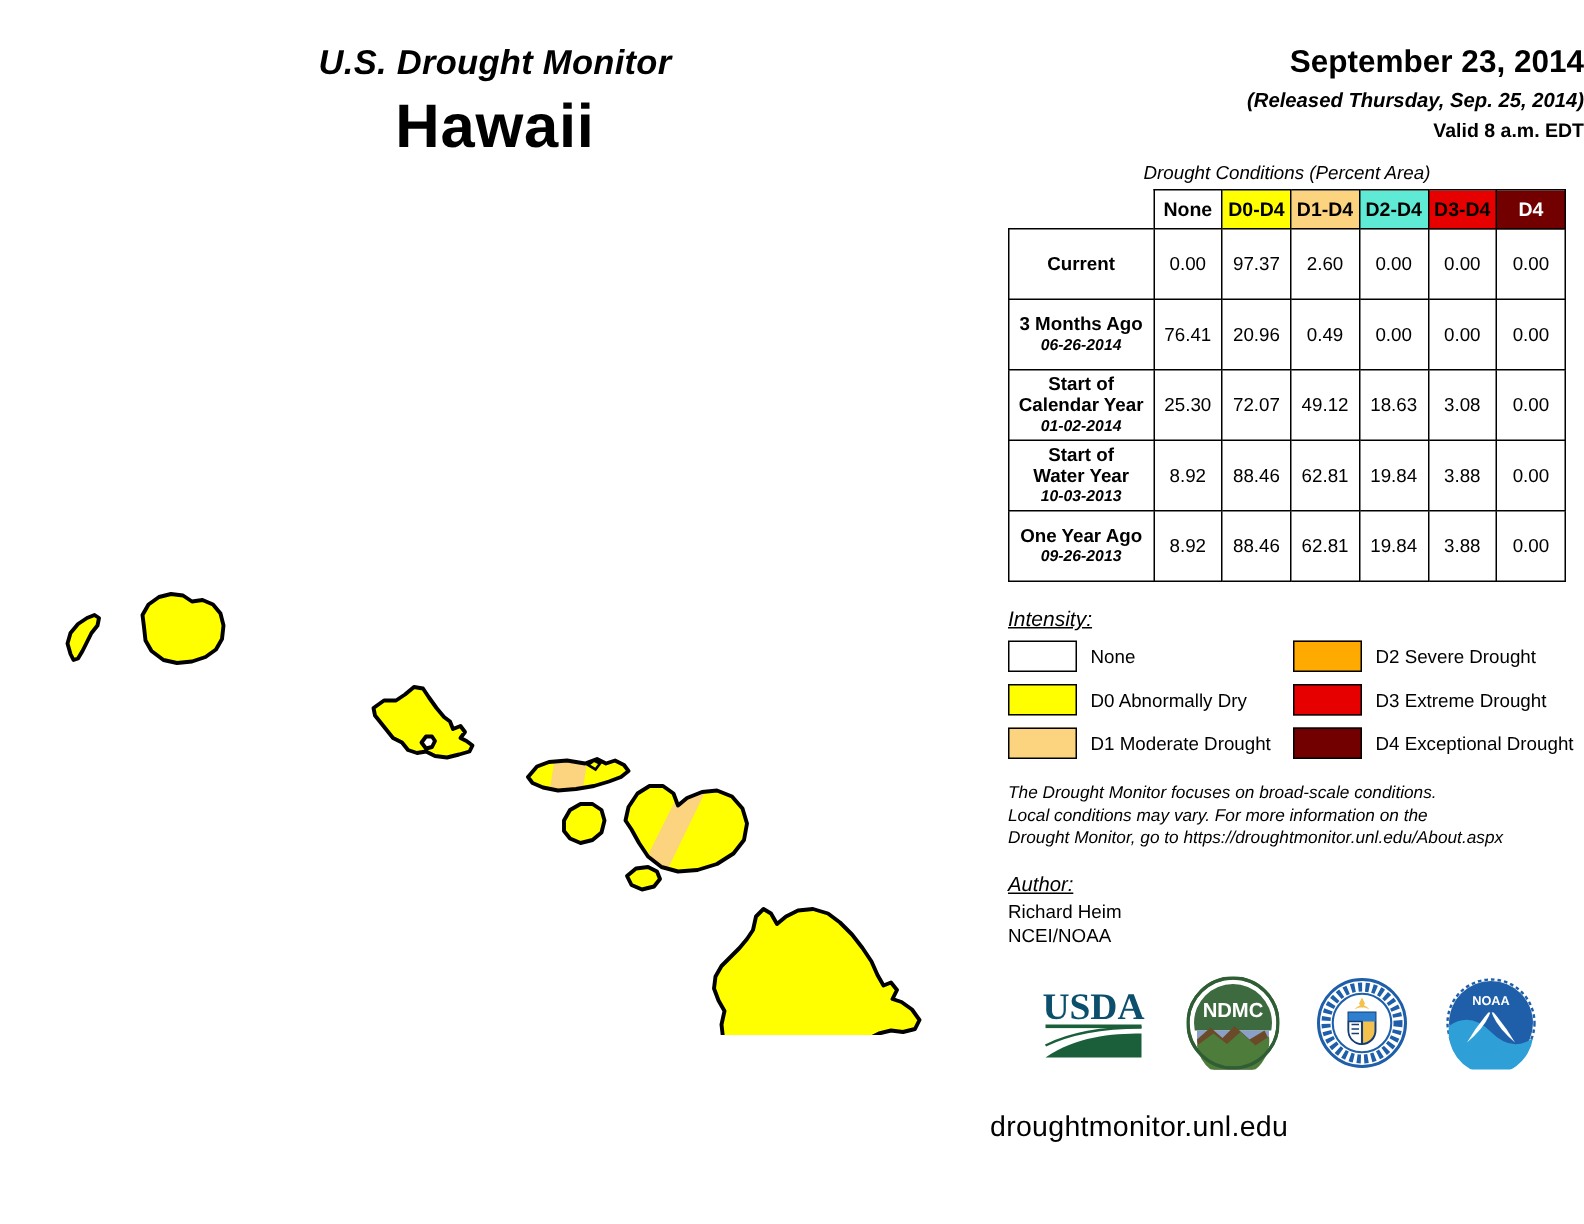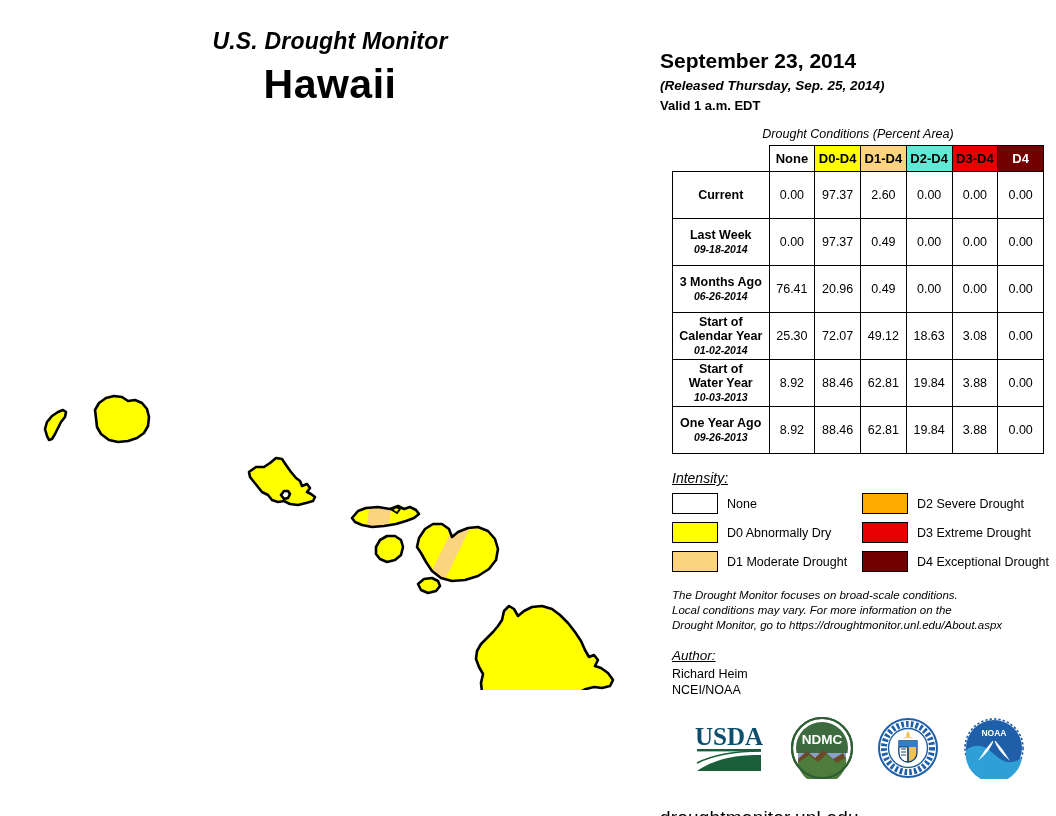--- a/index.html
+++ b/index.html
@@ -24,21 +24,21 @@
     font-size: 41px; font-weight: bold; margin-top: 6px; letter-spacing: .5px;
   }
 
   
   #map-area { position: absolute; left: 0; top: 120px; width: 660px; height: 570px; }
   #map-svg { display: block; width: 660px; height: 570px; }
 
   
   #right-panel { position: absolute; left: 660px; top: 0; width: 396px; height: 816px; }
 
-  #date-block { text-align: left; padding-top: 30px; margin-top: 19px; }
+  #date-block { text-align: right; padding-top: 30px; }
   #release-date { font-size: 21px; font-weight: bold; }
   #released-line { font-size: 13.5px; font-weight: bold; font-style: italic; margin-top: 5px; }
   #valid-line { font-size: 13px; font-weight: bold; margin-top: 5px; }
 
   #table-caption {
     text-align: center; font-size: 12.5px; font-style: italic;
     margin-top: 14px; margin-bottom: 4px;
   }
 
   
@@ -159,21 +159,21 @@
 
     <path d="M502,500 L504,491 L509,486 L514,489 L518,496 L524,491 L532,487 L542,486 L552,489 L560,495 L568,503 L575,512 L581,521 L585,530 L589,537 L594,535 L598,540 L595,546 L601,548 L608,553 L613,560 L610,566 L602,568 L594,567 L586,569 L578,573 L570,578 L562,584 L554,591 L546,599 L540,608 L534,617 L528,624 L521,628 L514,626 L509,619 L505,611 L501,602 L496,594 L490,587 L485,580 L482,572 L481,563 L483,554 L479,547 L476,539 L477,531 L481,524 L487,518 L493,512 L498,506 Z" fill="#ffff00" stroke="#000000" stroke-width="2.6" stroke-linejoin="round"></path>
   </svg>
 </div>
 
 <div id="right-panel">
 
   <div id="date-block">
     <div id="release-date">September 23, 2014</div>
     <div id="released-line">(Released Thursday, Sep. 25, 2014)</div>
-    <div id="valid-line">Valid 1 a.m. EDT</div>
+    <div id="valid-line">Valid 8 a.m. EDT</div>
   </div>
 
   <div id="table-caption">Drought Conditions (Percent Area)</div>
 
   <table id="drought-table">
     <thead>
       <tr>
         <th class="corner" style="width:96px"></th>
         <th class="c-none">None</th>
         <th class="c-d0">D0-D4</th>
@@ -190,32 +190,20 @@
           </td>
           <td>0.00</td>
           <td>97.37</td>
           <td>2.60</td>
           <td>0.00</td>
           <td>0.00</td>
           <td>0.00</td>
         </tr>
         <tr>
           <td class="rowlabel">
-            <div>Last Week</div>
-            <span class="sub">09-18-2014</span>
-          </td>
-          <td>0.00</td>
-          <td>97.37</td>
-          <td>0.49</td>
-          <td>0.00</td>
-          <td>0.00</td>
-          <td>0.00</td>
-        </tr>
-        <tr>
-          <td class="rowlabel">
             <div>3 Months Ago</div>
             <span class="sub">06-26-2014</span>
           </td>
           <td>76.41</td>
           <td>20.96</td>
           <td>0.49</td>
           <td>0.00</td>
           <td>0.00</td>
           <td>0.00</td>
         </tr>

